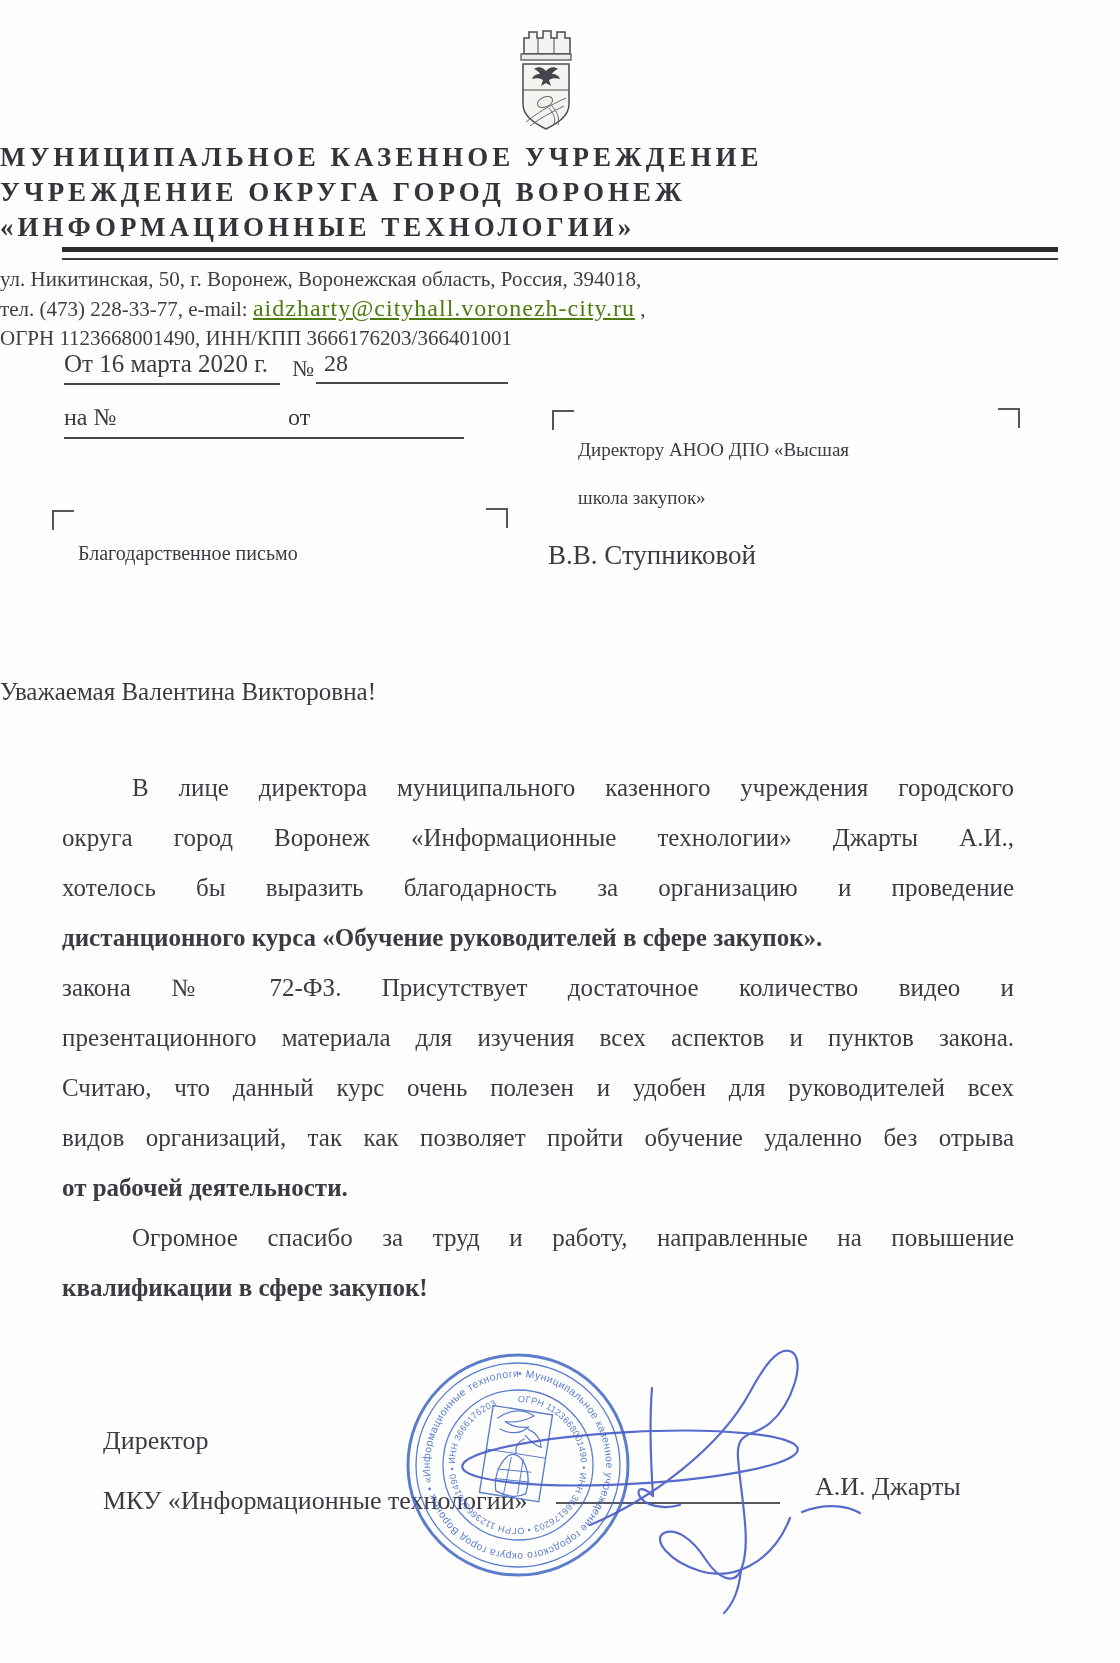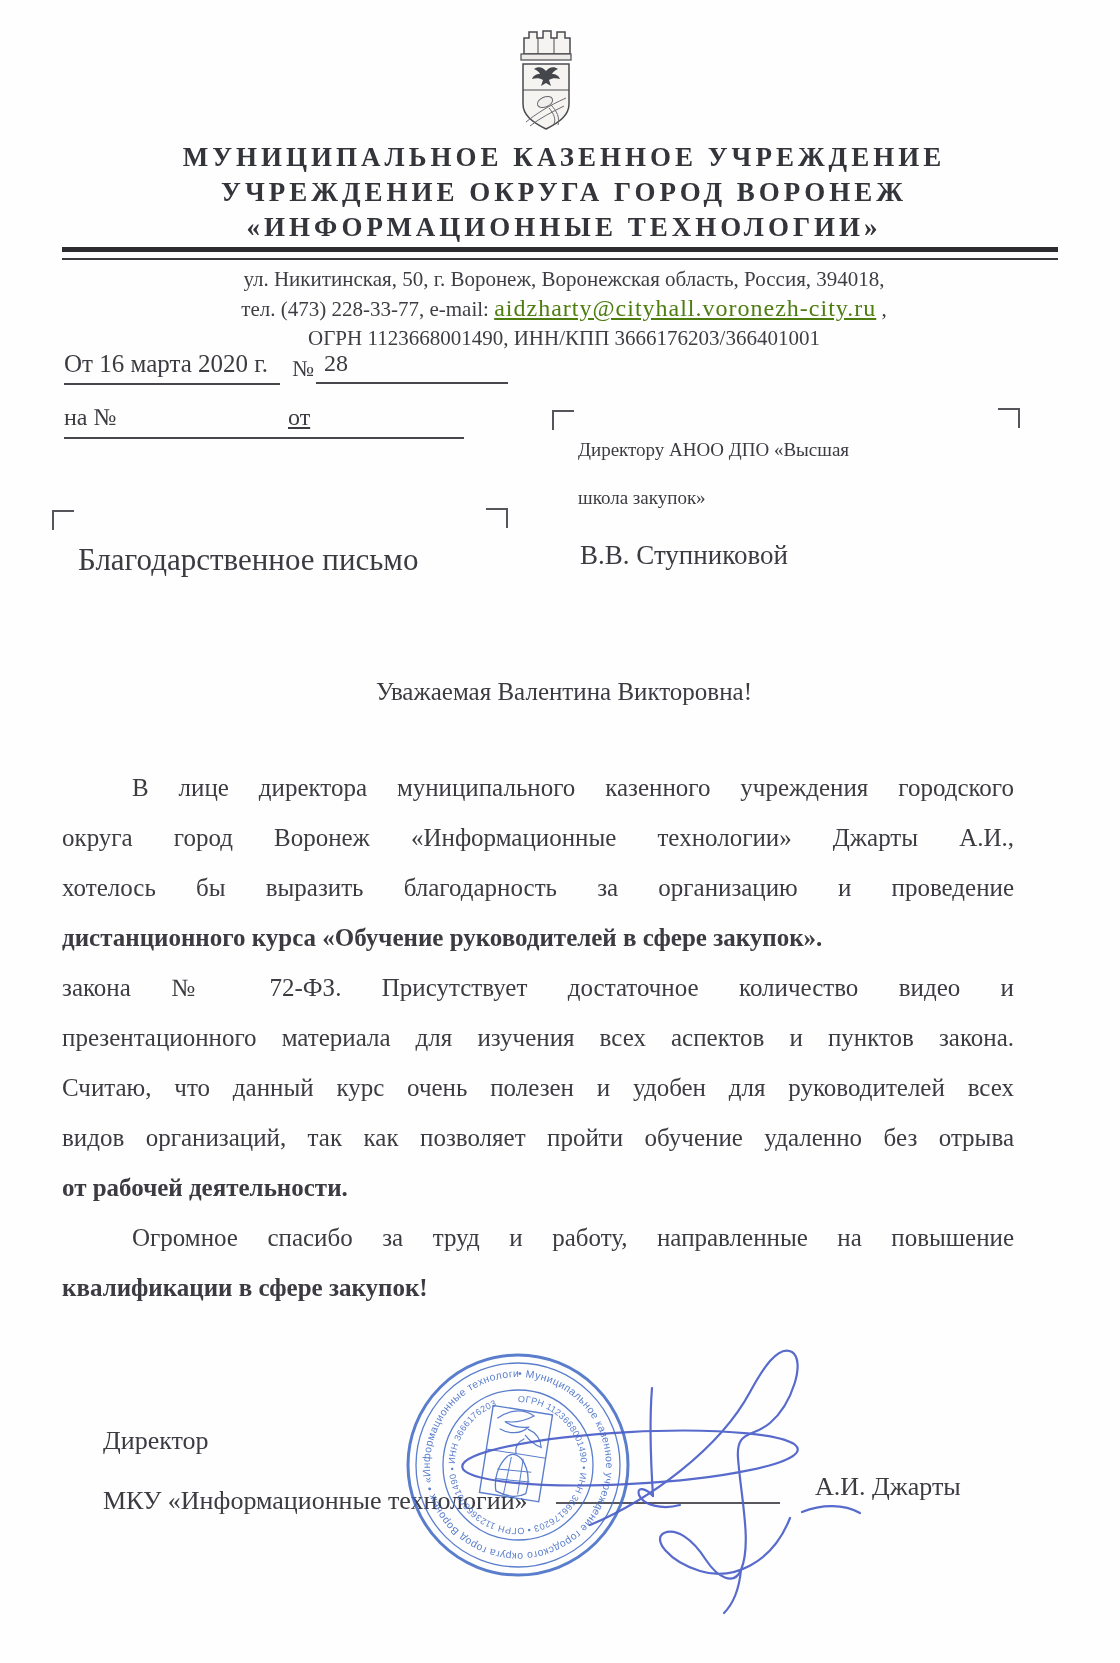--- a/index.html
+++ b/index.html
@@ -1,51 +1,51 @@
 <!DOCTYPE html>
 <html><head>
 <meta charset="utf-8">
 <style>
   html,body{margin:0;padding:0;background:#e9e9e9;}
   .page{
     position:relative;width:1120px;height:1663px;background:#fefefe;
     font-family:"Liberation Serif", serif;color:#3b3b41;overflow:hidden;
   }
   .abs{position:absolute;}
-  .center-block{position:absolute;left:0;width:1040px;text-align:center;margin-left:44px;}
+  .center-block{position:absolute;left:0;width:1040px;}
 
   
   .org-name{top:140px;font-weight:bold;font-size:27px;line-height:35px;
             letter-spacing:4px;color:#34353b;}
   .rule{left:62px;top:247px;width:996px;}
   .rule-thick{height:5px;background:#2d2d31;}
   .rule-thin{height:2px;background:#3a3a3e;margin-top:6px;}
   .addr{top:266px;font-size:21px;line-height:26px;color:#3d3d43;}
   .addr .contact-row{font-size:21px;line-height:32px;}
   .email{font-size:24px;text-decoration:underline;color:#4d7c0f;letter-spacing:1px;}
 
   
   .ref-date{left:64px;top:350px;font-size:25px;border-bottom:2px solid #47474d;
             padding:0 6px 5px 0;min-width:210px;}
   .ref-no-label{left:292px;top:356px;font-size:23px;}
   .ref-no-value{left:316px;top:350px;width:184px;font-size:24px;
                 border-bottom:2px solid #47474d;padding:0 0 5px 8px;}
   .ref-reply-label{left:64px;top:404px;font-size:24px;}
-  .ref-reply-from{left:288px;top:404px;font-size:24px;text-decoration:underline;}
+  .ref-reply-from{left:288px;top:404px;font-size:24px;}
   .ref-reply-line{left:64px;top:437px;width:400px;height:2px;background:#47474d;}
 
   
   .bracket{position:absolute;width:20px;height:18px;border-top:2px solid #55565c;}
   .bracket-l{border-left:2px solid #55565c;}
   .bracket-r{border-right:2px solid #55565c;}
 
   
   .recipient{left:578px;top:426px;width:440px;font-size:19px;line-height:48px;}
-  .recipient-name{left:580px;top:540px;font-size:27px;}
-  .subject{left:78px;top:542px;font-size:31px;}
+  .recipient-name{left:548px;top:540px;font-size:27px;}
+  .subject{left:78px;top:542px;font-size:20px;}
   .salutation{top:678px;font-size:25px;}
 
   
   .body-text{left:62px;top:763px;width:952px;font-size:25px;line-height:50px;}
   .line{text-align:justify;text-align-last:justify;}
   .line.first{text-indent:70px;}
   .line.plain{text-align-last:left;font-weight:bold;}
 
   
   .sig-title{left:103px;top:1426px;font-size:26px;}

